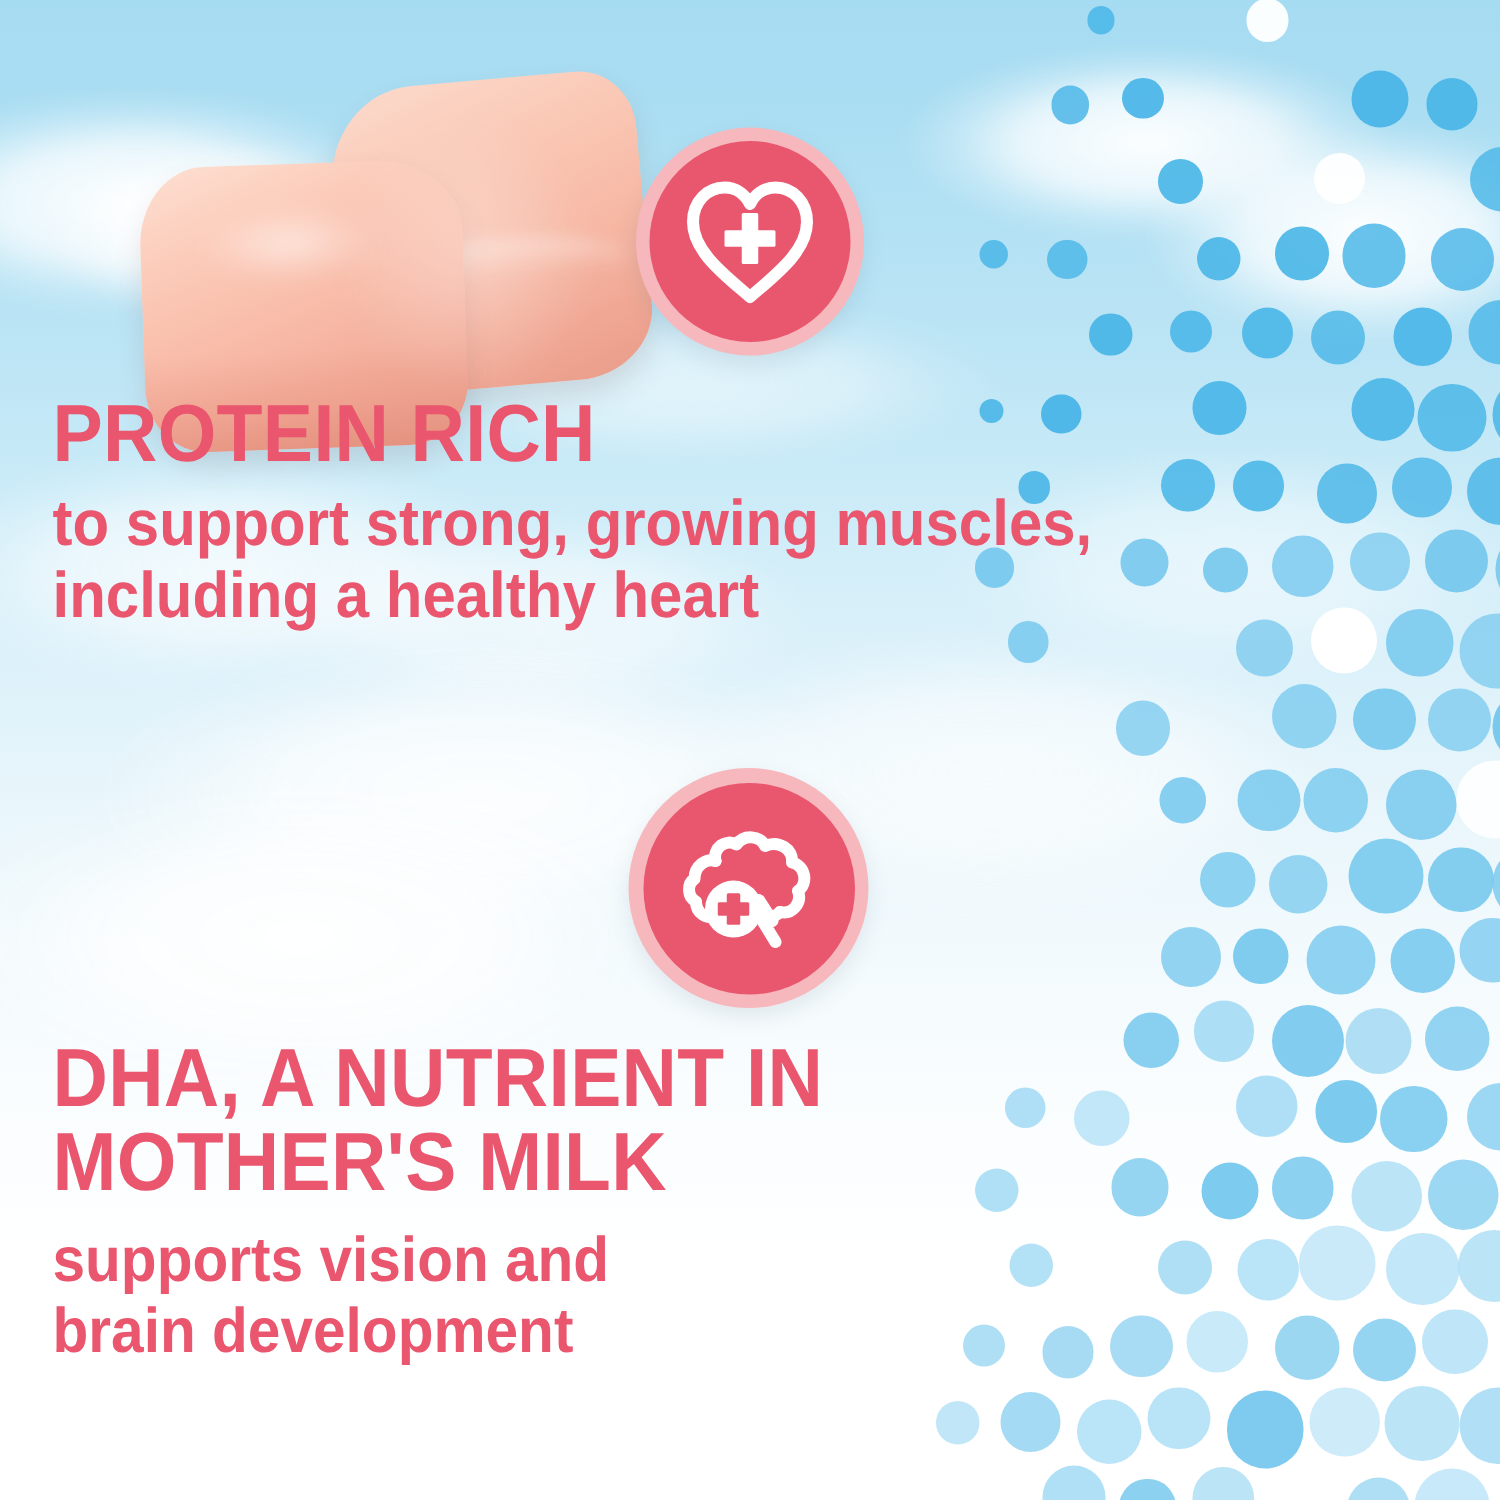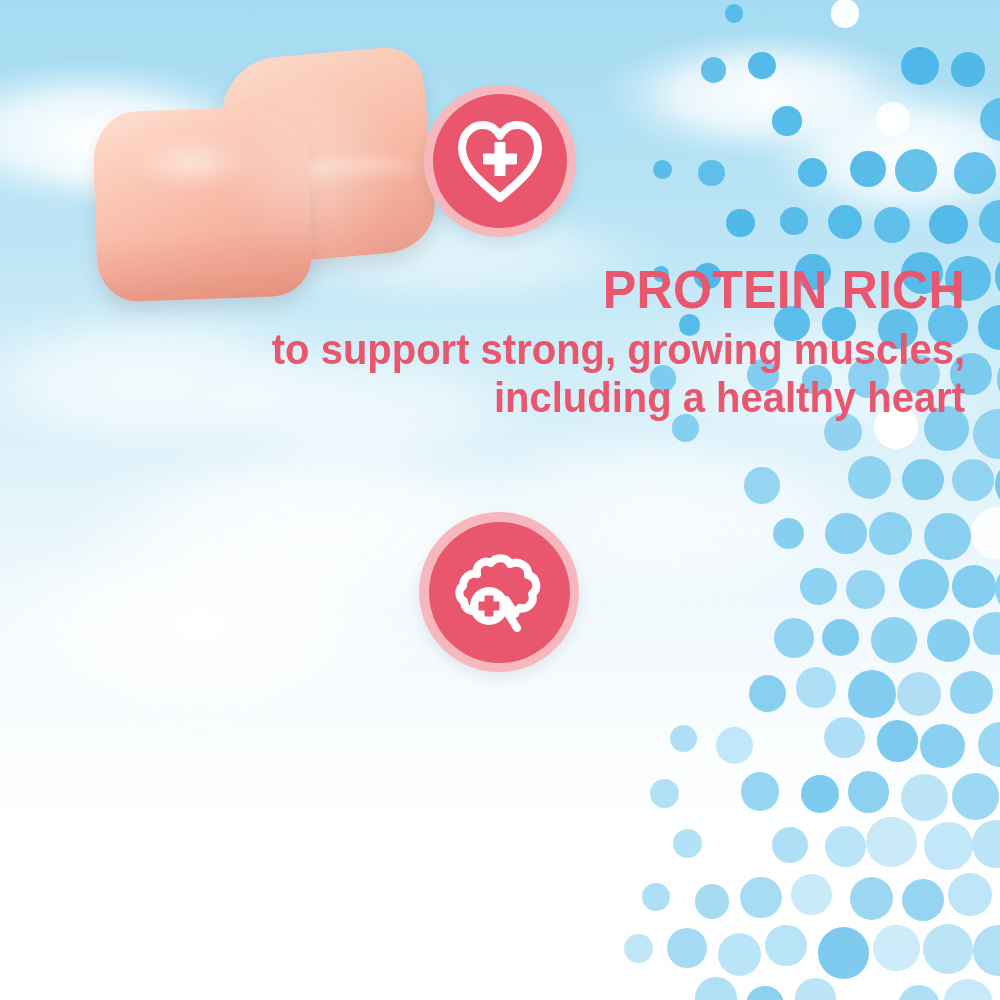--- a/index.html
+++ b/index.html
@@ -150,21 +150,21 @@
   }
   .badge-heart { left: 424px; top: 85px; width: 152px; height: 152px; }
   .badge-heart .badge-inner { width: 134px; height: 134px; }
   .badge-brain { left: 419px; top: 512px; width: 160px; height: 160px; }
   .badge-brain .badge-inner { width: 141px; height: 141px; }
 
   
   .block {
     position: absolute;
     width: 100%;
-    text-align: right;
+    text-align: left;
     color: #e9566e;
   }
   .headline {
     font-weight: 700;
     letter-spacing: 0.2px;
     line-height: 1.02;
     transform: scaleX(0.93);
     transform-origin: center;
     white-space: pre-line;
   }
@@ -350,14 +350,20 @@
       </svg>
     </div>
   </div>
 
   <div class="block b1">
     <div class="headline">PROTEIN RICH</div>
     <div class="subline">to support strong, growing muscles,
 including a healthy heart</div>
   </div>
 
+  <div class="block b2">
+    <div class="headline">DHA, A NUTRIENT IN
+MOTHER'S MILK</div>
+    <div class="subline">supports vision and
+brain development</div>
+  </div>
 
 </div>
 
 </body></html>

